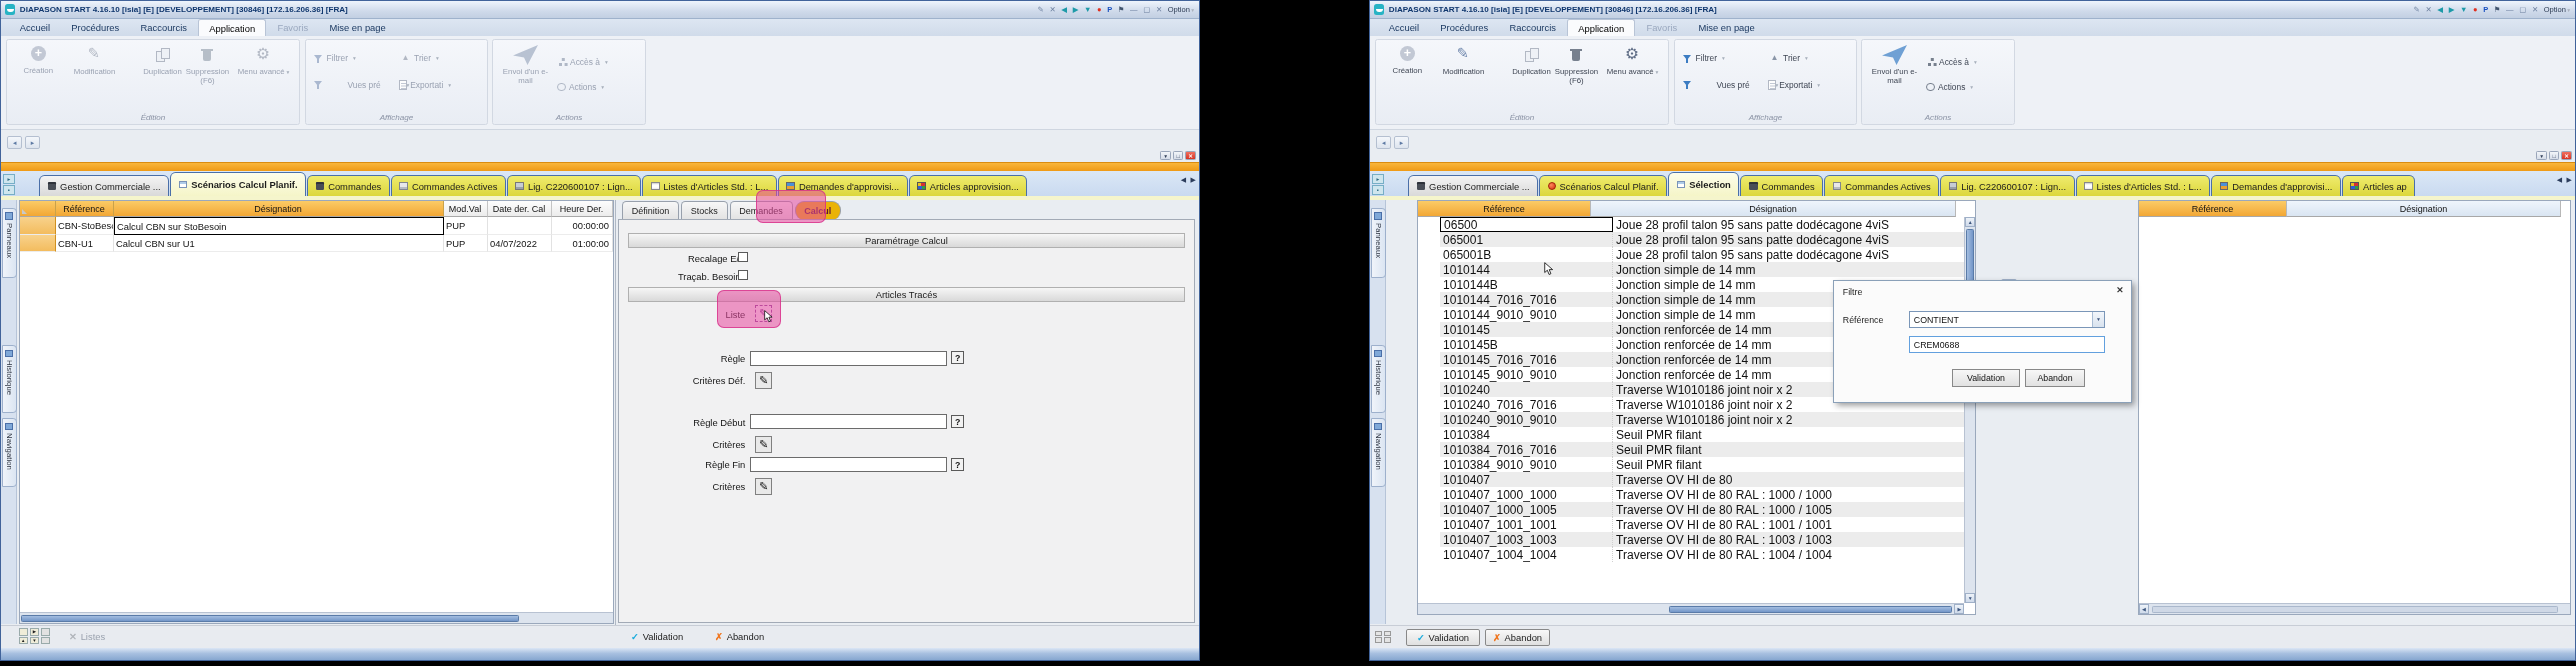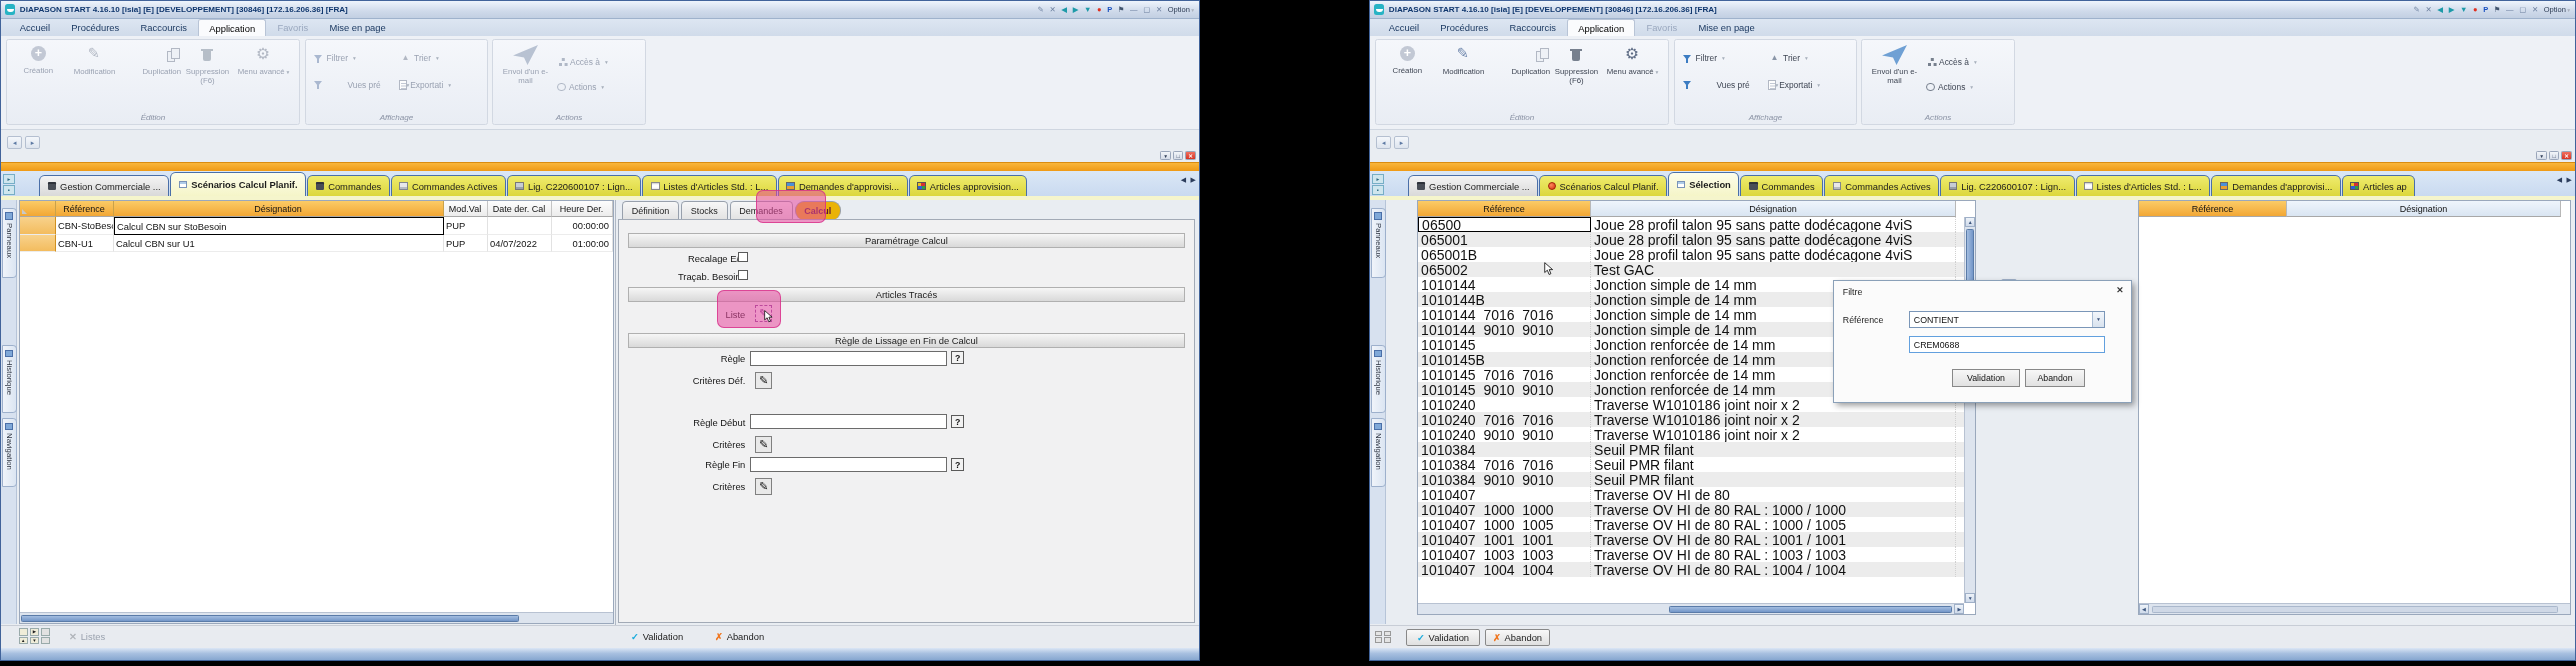--- a/index.html
+++ b/index.html
@@ -29,21 +29,21 @@
   .rtab.active{background:#fafbfd;border:0.6px solid #b8c4d6;border-bottom:none;color:#000;}
   .rtab.dim{color:#9aa8bf;}
 
   
   .ribbon{position:absolute;top:35px;left:0;right:0;height:94px;background:#eef1f6;border-bottom:0.6px solid #cfd6e0;}
   .rgroup{position:absolute;top:3.1px;bottom:4.4px;background:linear-gradient(#f5f7fb,#e9edf4);
     border:0.6px solid #d2d8e2;border-radius:2.5px;}
   .g-edition{left:5px;width:294px;} .g-affichage{left:304px;width:183px;} .g-actions{left:491px;width:154px;}
   .glabel{position:absolute;bottom:1.3px;left:0;right:0;text-align:center;font-size:8.1px;font-style:italic;color:#8b93a5;}
   .rbig{position:absolute;top:6.3px;width:55px;text-align:center;}
-  .b1{left:3.8px;} .b2{left:60px;} .b3{left:119px;text-align:right;} .b4{left:173px;} .b5{left:229px;}
+  .b1{left:3.8px;} .b2{left:60px;} .b3{left:128px;} .b4{left:173px;} .b5{left:229px;}
   .rbig .rlabel{display:block;margin-top:3.8px;font-size:7.8px;line-height:8.8px;color:#9aa2b2;}
   .caret{font-size:5.6px;color:#a8b0bc;margin-left:1.9px;}
   .rsmall{position:absolute;height:13.8px;display:flex;align-items:center;gap:3.1px;font-size:8.4px;color:#9aa2b2;}
   .a1{top:11.3px;left:7.5px;} .a2{top:11.3px;left:95px;} .a3{top:38px;left:7.5px;gap:24px;} .a4{top:38px;left:93px;}
   .act1{top:15px;left:64px;} .act2{top:40px;left:64px;}
   .rbig-mail{position:absolute;top:5px;left:5px;width:55px;text-align:center;}
   .rbig-mail .rlabel{display:block;margin-top:1.3px;font-size:7.8px;line-height:8.8px;color:#9aa2b2;}
   .win--right .rbig .rlabel,.win--right .rsmall,.win--right .rbig-mail .rlabel{color:#3f4654;}
 
   
@@ -165,21 +165,21 @@
   .po-liste{left:716px;top:289px;width:64px;height:38px;}
   .po-cursor{position:absolute;right:6.3px;bottom:2.5px;}
 
   
   .rw-lpanel{position:absolute;left:47px;top:199px;width:559px;height:415px;background:#fff;border:0.6px solid #9aa8bc;}
   .rw-head{display:grid;grid-template-columns:173px 365px;height:16.3px;font-size:9px;}
   .rw-hc{display:flex;align-items:center;justify-content:center;border-right:0.6px solid #b8b8b8;border-bottom:0.6px solid #a8a8a8;overflow:hidden;}
   .rw-hc.orange{background:linear-gradient(#fbcb66,#f2a735);}
   .rw-hc.blue{background:linear-gradient(#eff5fc,#d9e5f2);}
   .rw-body{position:absolute;top:16.3px;left:0;right:10.6px;bottom:10.6px;overflow:hidden;background:#fff;}
-  .rw-row{display:grid;grid-template-columns:173px 365px;height:15px;font-size:14px;}
+  .rw-row{display:grid;grid-template-columns:173px 365px;height:15px;font-size:12px;margin-left:22px;}
   .rw-row:nth-of-type(odd){background:#fff;}
   .rw-row:nth-of-type(even){background:#ececec;}
   .rw-cell{padding:0 3.1px;display:flex;align-items:center;overflow:hidden;white-space:nowrap;border-right:0.6px dotted #d0d0d0;}
   .rw-row.selrow .rw-cell:first-child{border:1.3px solid #000;background:#fff;}
   .rw-vscroll{position:absolute;top:16.3px;right:0;width:10.6px;bottom:10.6px;background:#dde4ee;border-left:0.6px solid #b8c2d2;}
   .sbtn{position:absolute;left:0;right:0;height:10px;background:linear-gradient(#eef3f9,#cfdaea);border:0.6px solid #9fb0c8;
     font-size:5px;color:#3c557e;text-align:center;line-height:8.8px;}
   .sbtn.top{top:0;} .sbtn.bot{bottom:0;}
   .vthumb{position:absolute;left:0.6px;width:8.1px;background:linear-gradient(90deg,#a3bde0,#7396c8);border:0.6px solid #5a7ba8;border-radius:1.3px;}
   .r-hscroll{position:absolute;left:0;right:10.6px;bottom:0;height:10.6px;background:#dde4ee;border-top:0.6px solid #b8c2d2;}
@@ -452,21 +452,20 @@
         <div class="fsection fs1">Paramétrage Calcul</div>
         <div class="flabel fl-recalage">Recalage E/S</div>
         <div class="fcheck fc-recalage"></div>
         <div class="flabel fl-tracab">Traçab. Besoins</div>
         <div class="fcheck fc-tracab"></div>
 
         <div class="fsection fs2">Articles Tracés</div>
         <div class="flabel fl-liste">Liste</div>
         <div class="fico purple fi-liste"></div>
 
-        <div class="fsection fs3">Règle de Lissage en Fin de Calcul</div>
         <div class="flabel fl-regle">Règle</div>
         <div class="ftext ft-regle"></div>
         <div class="fhelp fh-regle">?</div>
         <div class="flabel fl-critdef">Critères Déf.</div>
         <div class="fico fi-critdef"></div>
 
         <div class="flabel fl-rdebut">Règle Début</div>
         <div class="ftext ft-rdebut"></div>
         <div class="fhelp fh-rdebut">?</div>
         <div class="flabel fl-crit1">Critères</div>
@@ -707,24 +706,20 @@
           <div class="rw-row">
             <div class="rw-cell">065001</div>
             <div class="rw-cell">Joue 28 profil talon 95 sans patte dodécagone 4viS</div>
           </div>
 
           <div class="rw-row">
             <div class="rw-cell">065001B</div>
             <div class="rw-cell">Joue 28 profil talon 95 sans patte dodécagone 4viS</div>
           </div>
 
-          <div class="rw-row">
-            <div class="rw-cell">065002</div>
-            <div class="rw-cell">Test GAC</div>
-          </div>
 
           <div class="rw-row">
             <div class="rw-cell">1010144</div>
             <div class="rw-cell">Jonction simple de 14 mm</div>
           </div>
 
           <div class="rw-row">
             <div class="rw-cell">1010144B</div>
             <div class="rw-cell">Jonction simple de 14 mm</div>
           </div>

